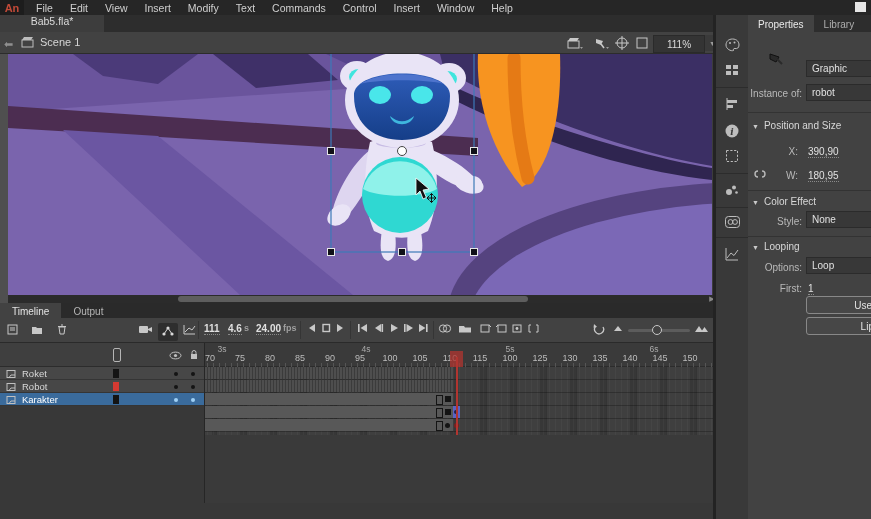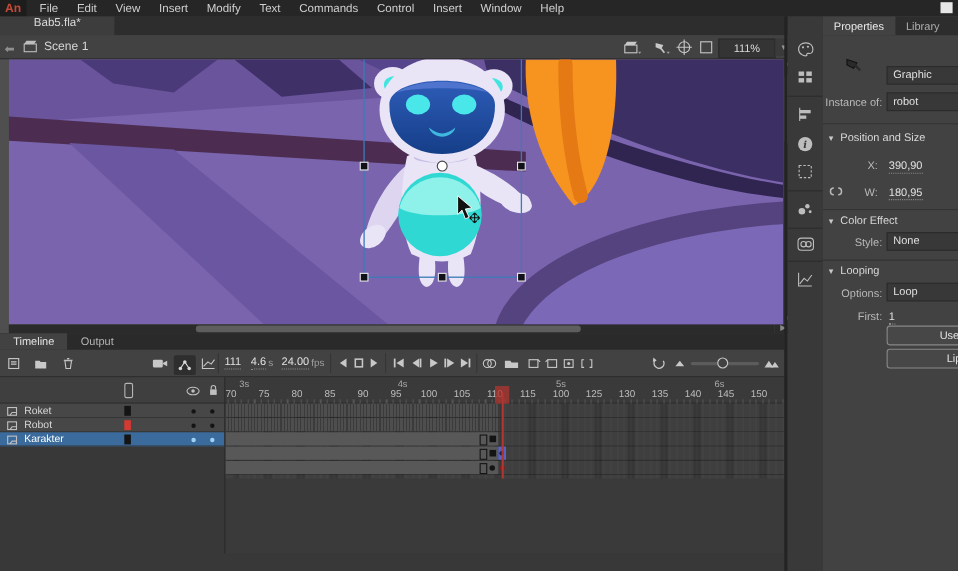--- a/index.html
+++ b/index.html
@@ -36,21 +36,21 @@
   #hscroll-right{left:704px;top:241px;width:16px;height:8px;background:#2b2b2b;color:#888;font-size:7px;text-align:center;line-height:8px;}
   #vscroll{left:712px;top:0;width:8px;height:241px;background:#3c3c3c;}
   #vthumb{left:1px;top:14px;width:6px;height:62px;background:#5e5e5e;border-radius:3px;}
   .varrow{left:0;width:8px;height:10px;color:#999;font-size:6px;text-align:center;line-height:10px;}
   
   #timeline{left:0;top:303px;width:713px;height:216px;background:#383838;}
   #tl-tabs{left:0;top:0;width:713px;height:15px;background:#2a2a2a;display:flex;font-size:10px;}
   .tl-tab{padding:1px 12px 0;display:flex;align-items:center;color:#b5b5b5;}
   .tl-tab.active{background:#424242;color:#e4e4e4;}
   #tl-toolbar{left:0;top:15px;width:713px;height:25px;background:#424242;border-bottom:1px solid #2a2a2a;box-sizing:border-box;}
-  .tbtn{top:5px;height:14px;display:flex;align-items:center;justify-content:center;}
+  .tbtn{top:5px;height:14px;display:flex;align-items:flex-start;justify-content:center;font-weight:bold;}
   .hot{border-bottom:1px dotted #8a8a8a;}
   .tl-num{font-size:10px;color:#e0e0e0;}
   .tl-unit{font-size:9px;color:#9f9f9f;margin-left:2px;}
   .vsep{top:3px;width:1px;height:18px;background:#353535;}
   .pressed{background:#2e2e2e;border-radius:2px;padding:2px 3px;}
   
   #layers-head{left:0;top:40px;width:204px;height:24px;background:#3f3f3f;border-bottom:1px solid #2c2c2c;box-sizing:border-box;}
   #layer-list{left:0;top:64px;width:204px;}
   .lrow{position:relative;width:204px;height:13px;background:#474747;box-shadow:inset 0 -1px 0 #353535;
         display:flex;align-items:center;font-size:9.5px;color:#d8d8d8;}

